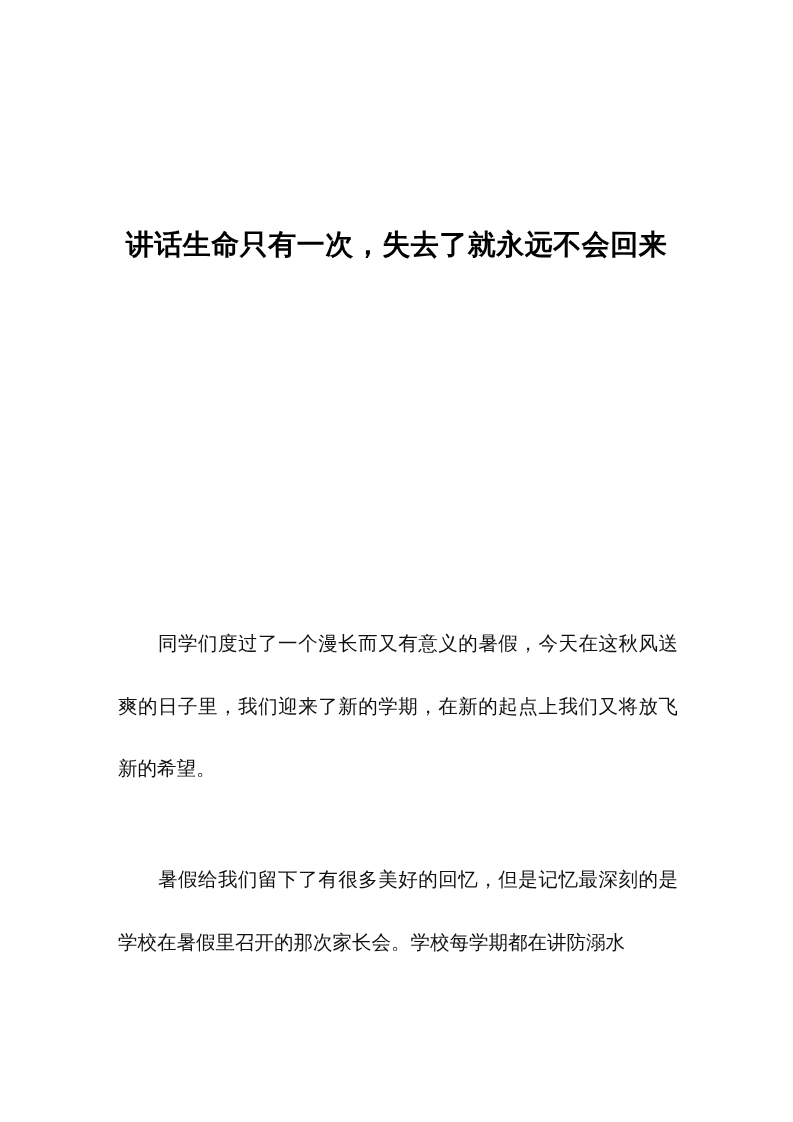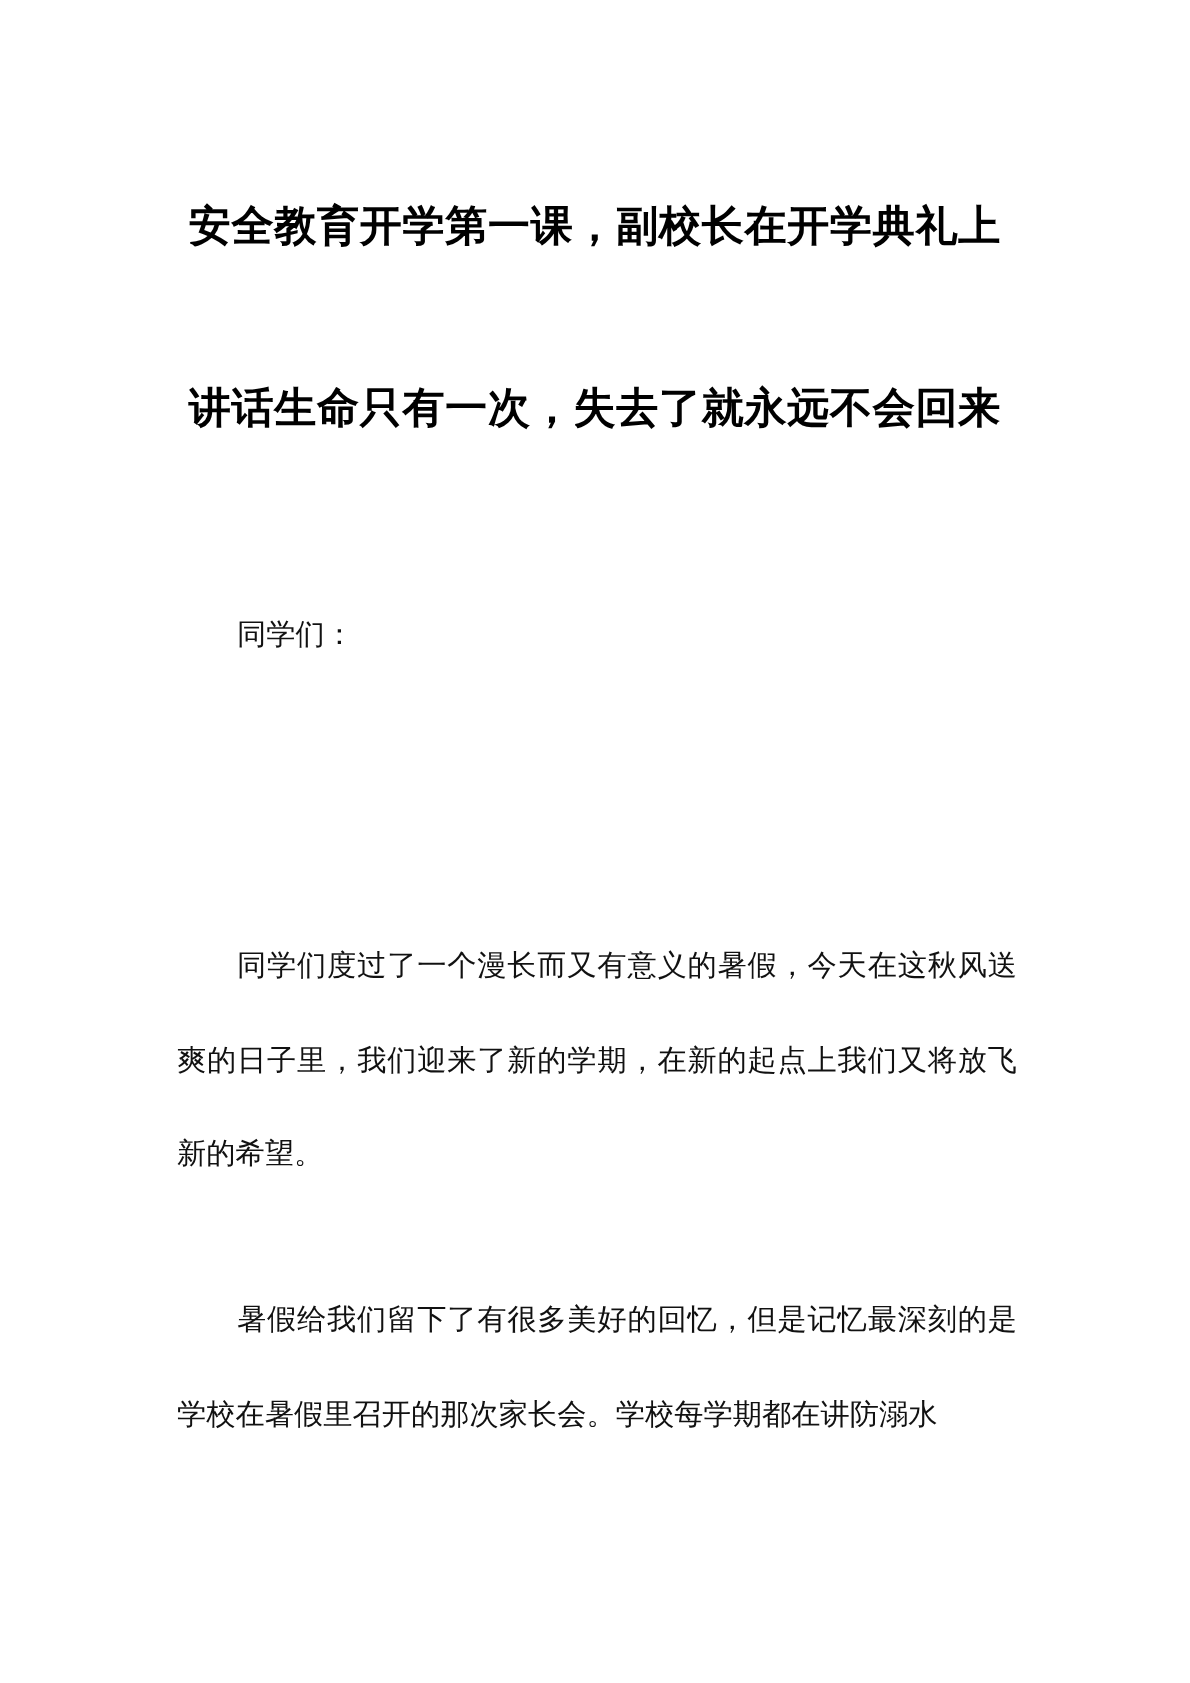--- a/index.html
+++ b/index.html
@@ -28,21 +28,21 @@
       width: 793px;
       text-align: center;
       font-size: 28px;
       font-weight: bold;
       letter-spacing: 0.5px;
       line-height: 36px;
       color: #000000;
       white-space: nowrap;
     }
     .title-line.l1 { top: 133px; }
-    .title-line.l2 { top: 227px; margin-top: 27px; }
+    .title-line.l2 { top: 227px; }
 
     .body-text {
       position: absolute;
       left: 118px;
       width: 560px;
       font-size: 19.5px;
       line-height: 62.5px;
       color: #111111;
     }
     .para {
@@ -53,26 +53,22 @@
     }
     .p-greeting { top: 392px; }
     .p-morning  { top: 502px; }
     .p-one      { top: 613px; }
     .p-two      { top: 849px; }
   </style>
 </head>
 <body>
 
 <div class="page">
-  <div class="title-line l1">安全教育开学第一课，副校长在开学典礼上</div>
   <div class="title-line l2">讲话生命只有一次，失去了就永远不会回来</div>
 
-  <div class="body-text p-greeting">
-    <p class="para">同学们：</p>
-  </div>
 
 
   <div class="body-text p-one">
     <p class="para">同学们度过了一个漫长而又有意义的暑假，今天在这秋风送爽的日子里，我们迎来了新的学期，在新的起点上我们又将放飞新的希望。</p>
   </div>
 
   <div class="body-text p-two">
     <p class="para">暑假给我们留下了有很多美好的回忆，但是记忆最深刻的是学校在暑假里召开的那次家长会。学校每学期都在讲防溺水</p>
   </div>
 </div>

